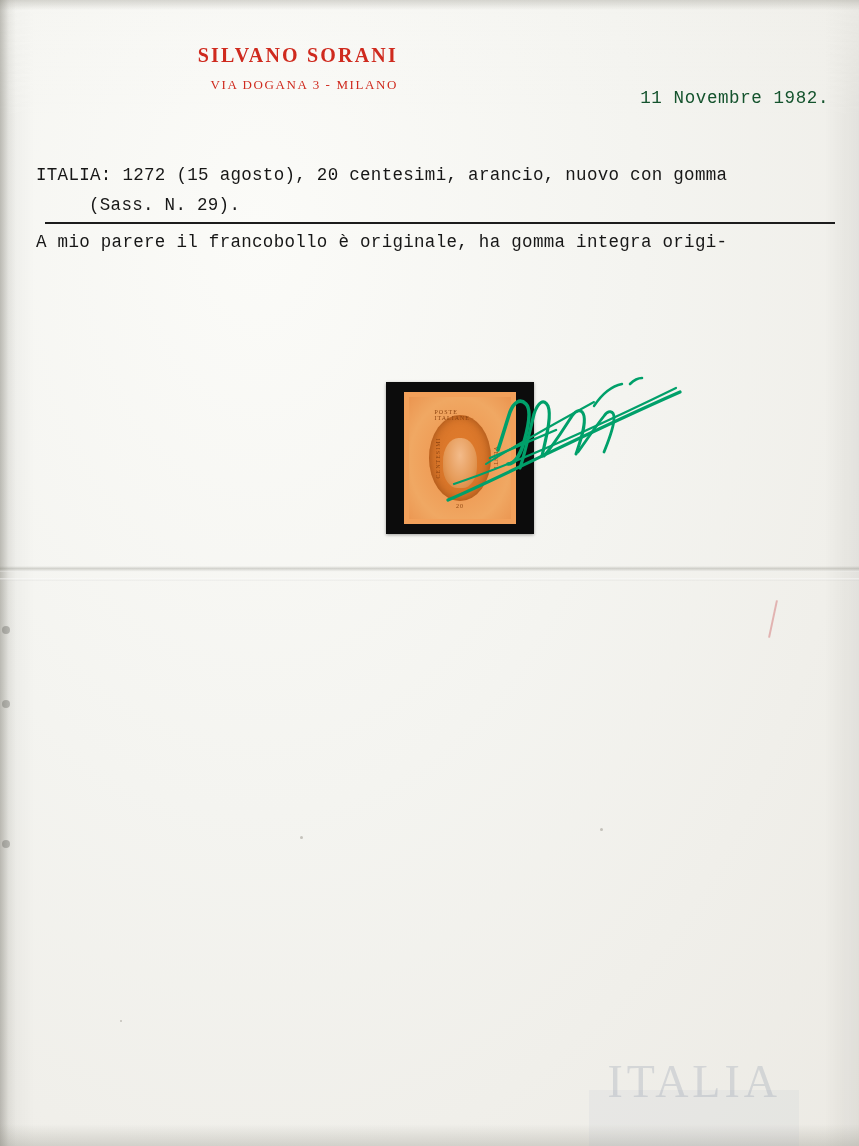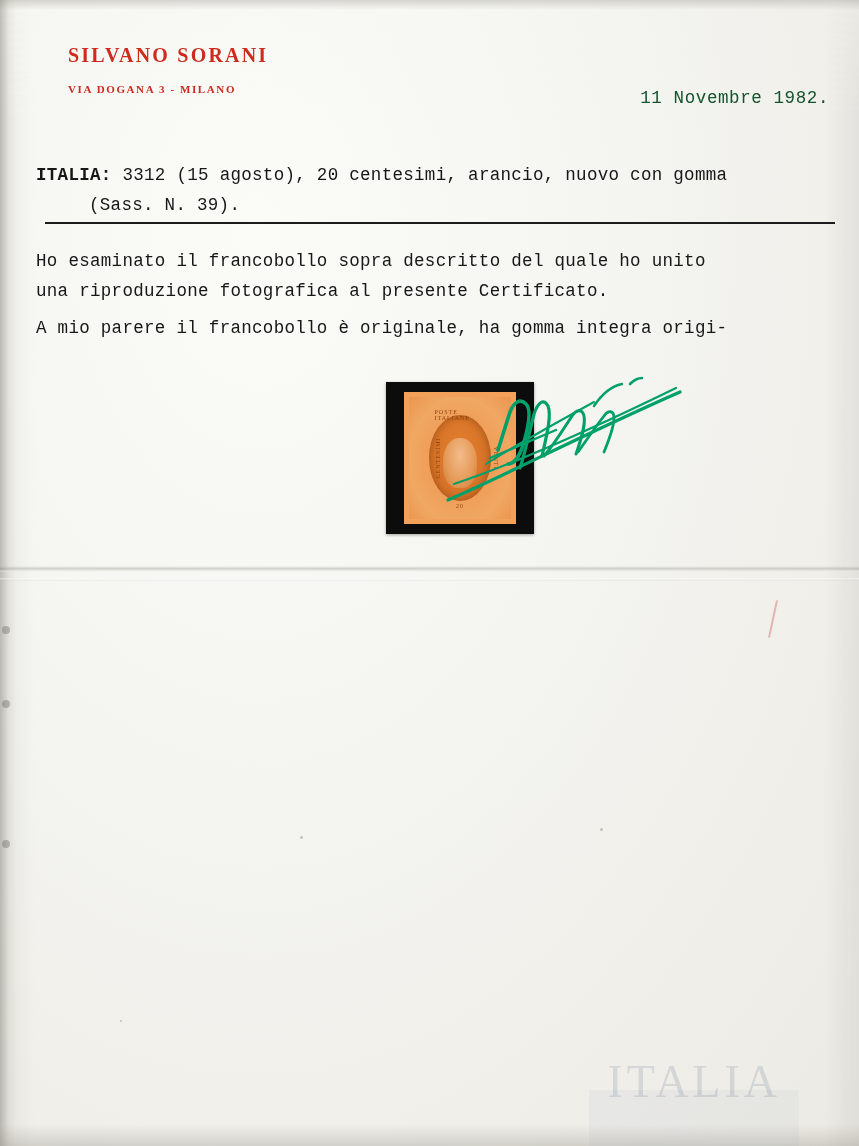--- a/index.html
+++ b/index.html
@@ -76,35 +76,35 @@
     border-radius: 50%;
     background: rgba(90,90,84,0.35);
   }
 
   
   .letterhead {
     position: absolute;
     left: 68px;
     top: 44px;
     width: 330px;
-    text-align: left;
+    text-align: right;
   }
   .lh-name {
     font-family: "Liberation Serif", "DejaVu Serif", serif;
     font-weight: bold;
     font-size: 20px;
     letter-spacing: 2.2px;
     color: #cf2a1e;
     white-space: nowrap;
   }
   .lh-addr {
-    margin-top: 16px;
+    margin-top: 10px;
     font-family: "Liberation Serif", "DejaVu Serif", serif;
-    font-weight: bold;
-    font-size: 11px;
+    font-weight: normal;
+    font-size: 13px;
     letter-spacing: 1.6px;
     color: #cf2a1e;
     white-space: nowrap;
   }
 
   .date {
     position: absolute;
     right: 30px;
     top: 88px;
     font-size: 17.5px;
@@ -117,21 +117,21 @@
     position: absolute;
     left: 36px;
     right: 24px;
     top: 160px;
     color: #171717;
     font-size: 17.5px;
     line-height: 30px;
     letter-spacing: 0.3px;
   }
   .line { white-space: pre; }
-  .bold { font-weight: bold; text-align: center; }
+  .bold { font-weight: normal; text-align: center; }
   .indent { padding-left: 53px; }
 
   .rule {
     position: absolute;
     left: 45px;
     right: 24px;
     top: 222px;
     height: 2px;
     background: #1c1c1c;
   }
@@ -264,27 +264,23 @@
   <div class="pink-mark"></div>
 
   <div class="letterhead">
     <div class="lh-name">SILVANO SORANI</div>
     <div class="lh-addr">VIA  DOGANA 3  -  MILANO</div>
   </div>
 
   <div class="date">11 Novembre 1982.</div>
 
   <div class="body-text">
-    <div class="line"><span class="bold">ITALIA:</span><span> 3312 (15 agosto), 20 centesimi, arancio, nuovo con gomma</span></div>
-    <div class="line indent">(Sass. N. 39).</div>
-
-    <div class="para2">
-      <div class="line">Ho esaminato il francobollo sopra descritto del quale ho unito</div>
-      <div class="line">una riproduzione fotografica al presente Certificato.</div>
-    </div>
+    <div class="line"><span class="bold">ITALIA:</span><span> 1272 (15 agosto), 20 centesimi, arancio, nuovo con gomma</span></div>
+    <div class="line indent">(Sass. N. 29).</div>
+
 
     <div class="para3">
       <div class="line">A mio parere il francobollo è originale, ha gomma integra origi-</div>
     </div>
   </div>
 
   <div class="rule"></div>
 
   <div class="stamp-photo">
     <div class="stamp">

